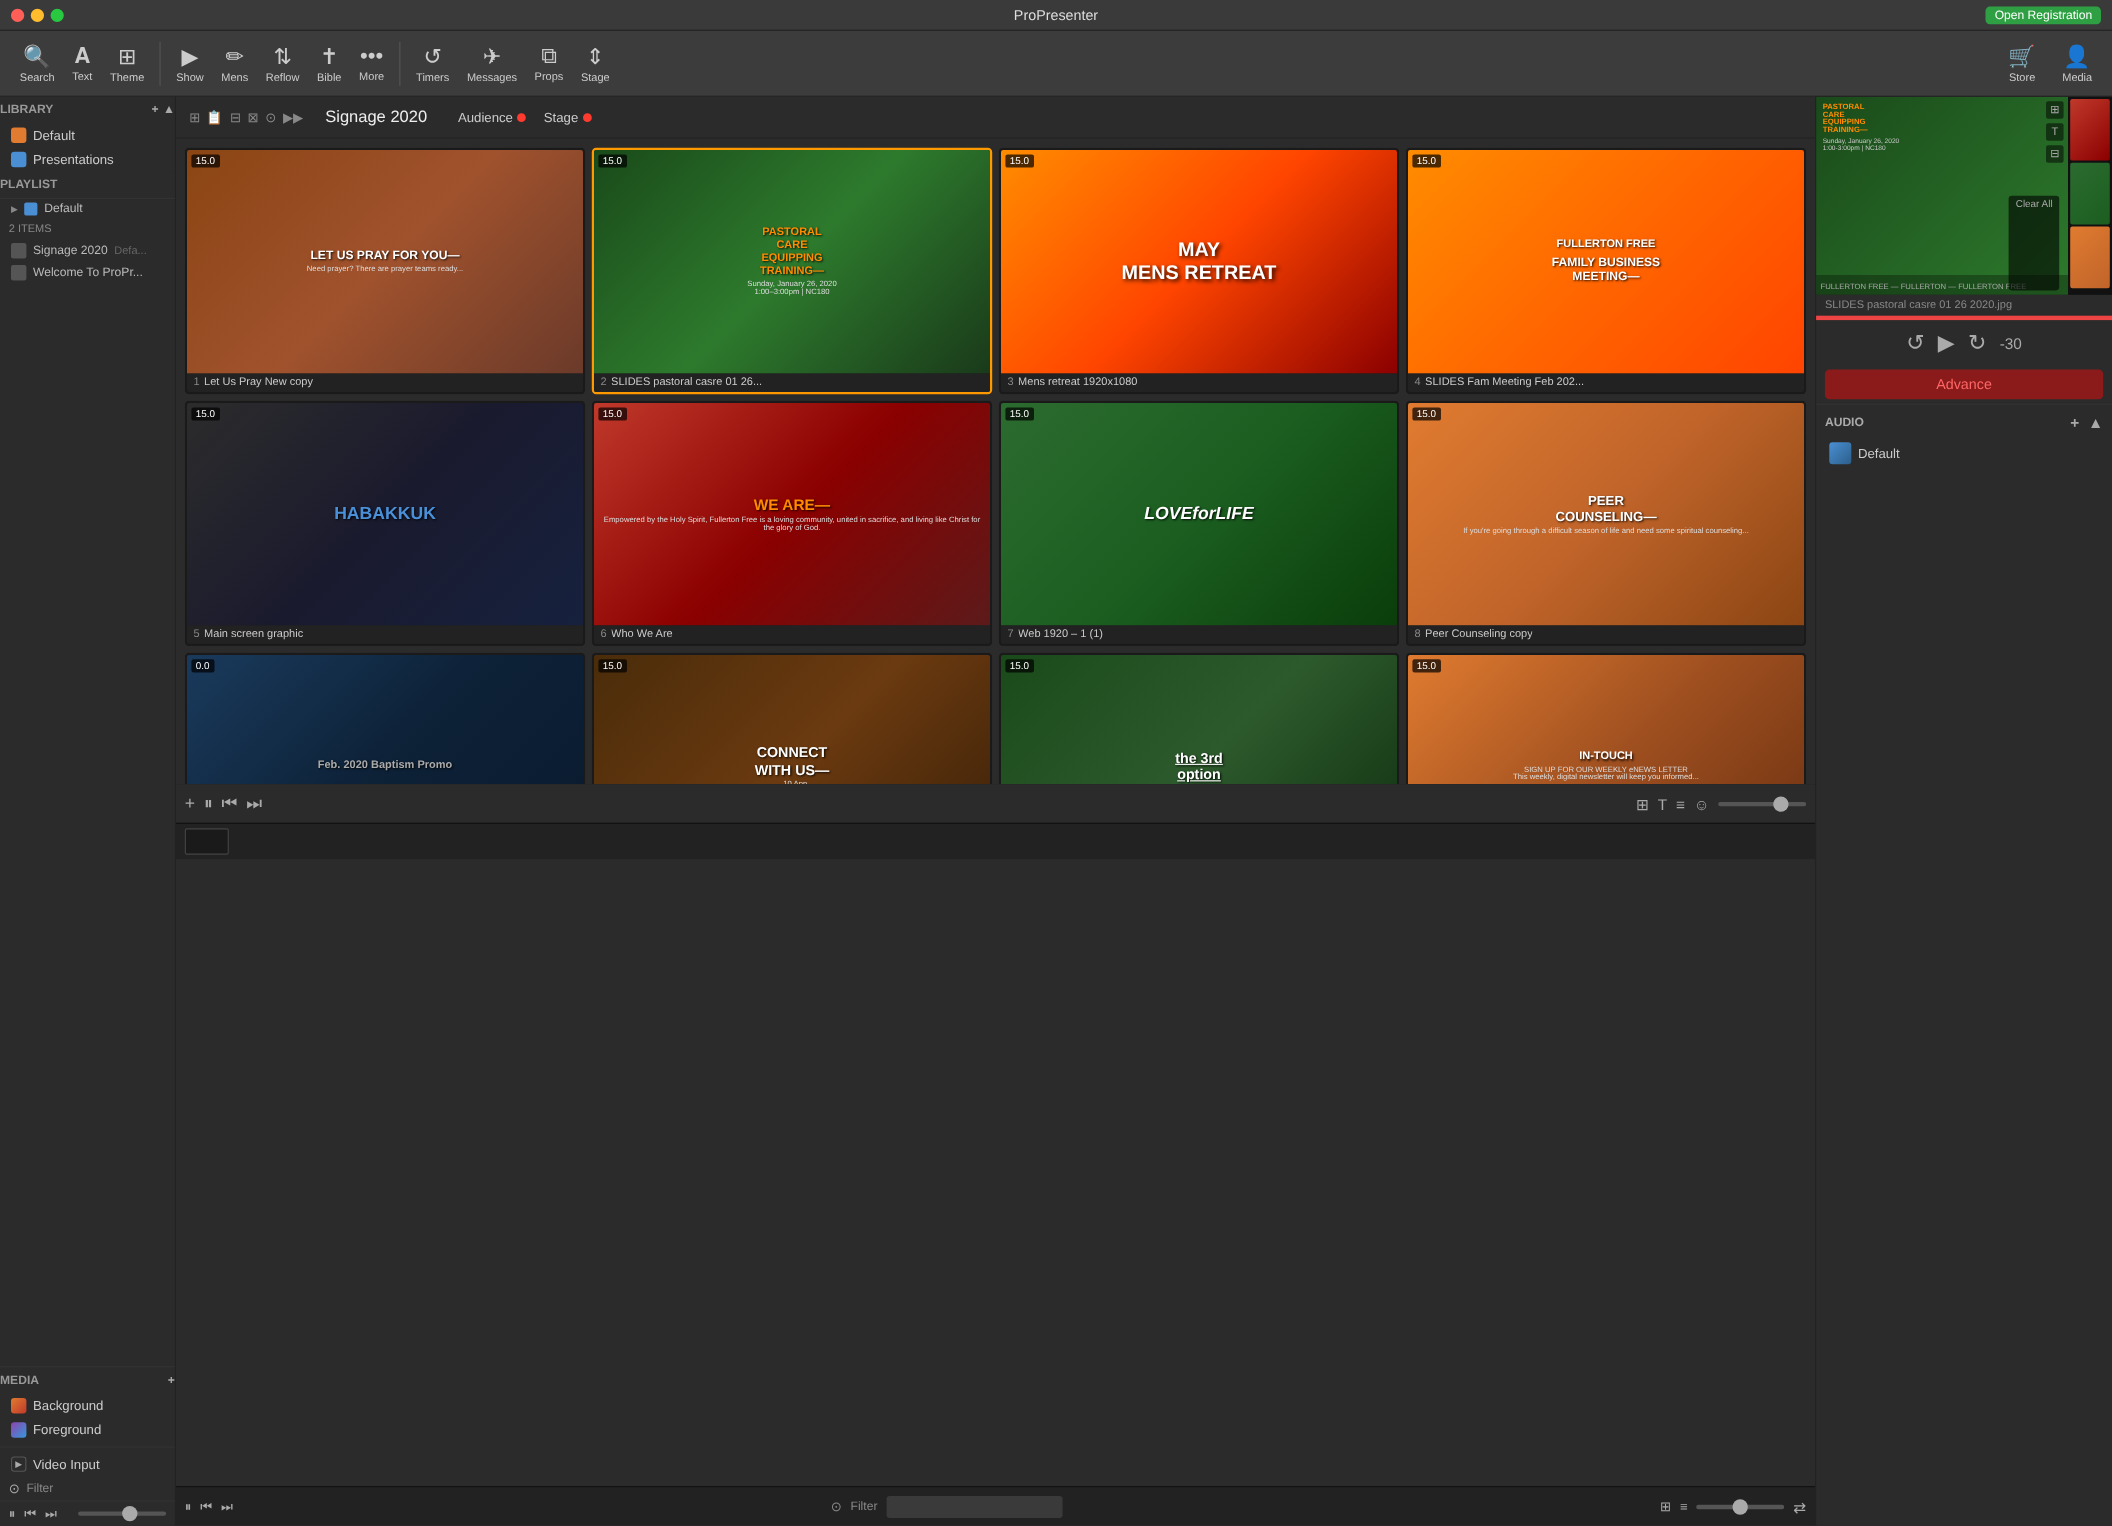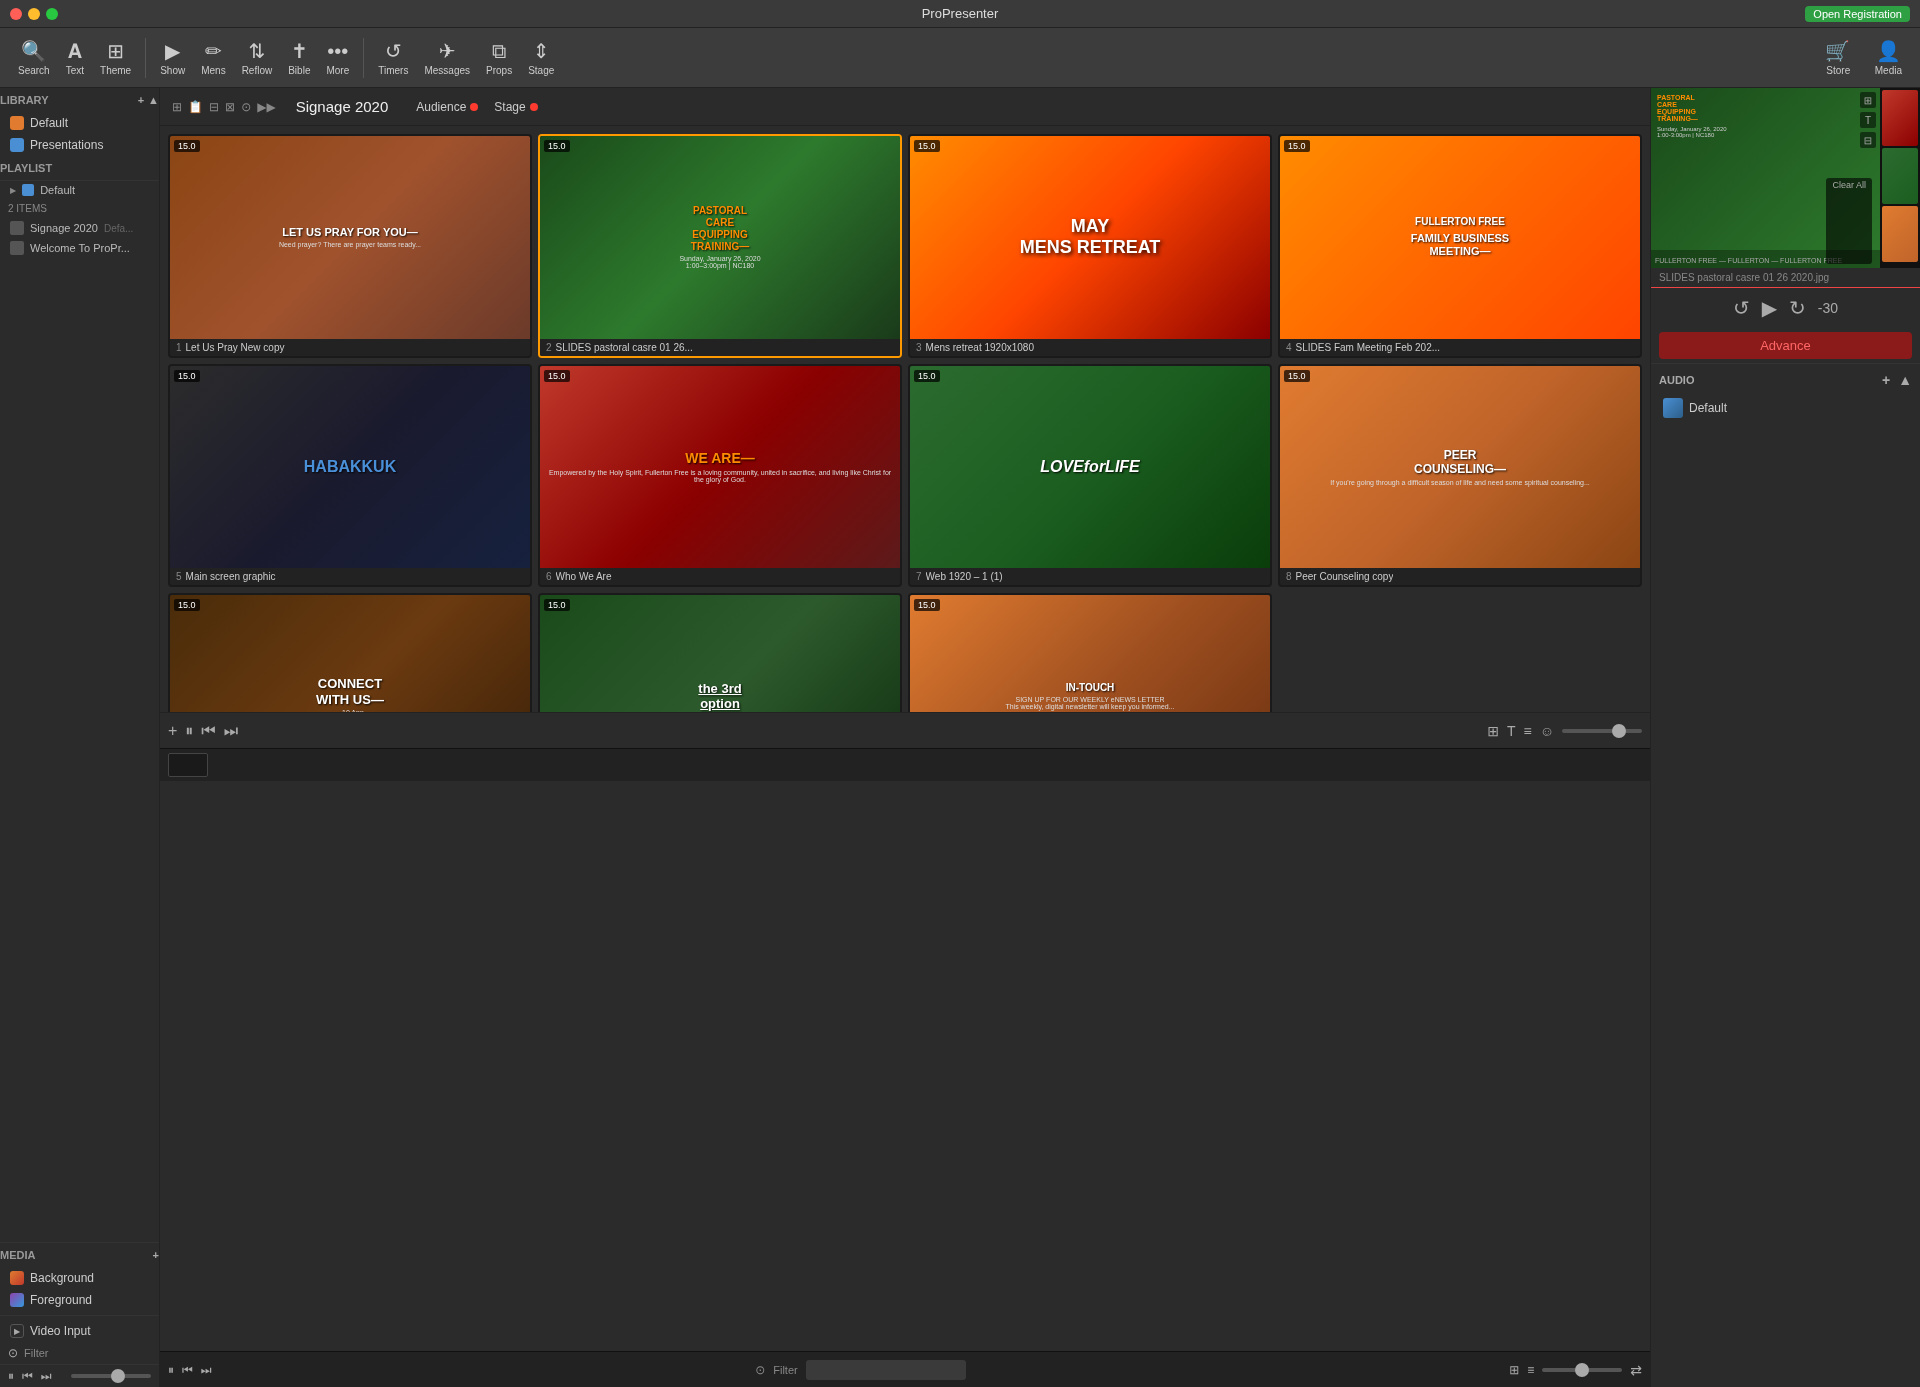--- a/index.html
+++ b/index.html
@@ -167,21 +167,21 @@
       flex-shrink: 0;
     }
     .right-controls {
       background: #333;
       padding: 6px;
       border-bottom: 1px solid #222;
     }
     .screen-select { background: #444; color: #ccc; border: 1px solid #555; padding: 3px 6px; border-radius: 3px; font-size: 11px; width: 120px; }
     .output-icons { display: flex; gap: 6px; padding: 6px 0; align-items: center; }
     .output-icon { color: #aaa; font-size: 16px; cursor: pointer; }
-    .filename-label { font-size: 10px; color: #888; padding: 4px 8px; border-bottom: 1px solid #ef4444; }
+    .filename-label { font-size: 10px; color: #888; padding: 4px 8px; border-bottom: 4px solid #ef4444; }
     .playback-controls { display: flex; justify-content: center; gap: 12px; padding: 8px; align-items: center; }
     .play-btn { color: #aaa; font-size: 20px; cursor: pointer; }
     .advance-btn {
       background: #8b1a1a;
       color: #ff6666;
       border: none;
       padding: 6px 16px;
       border-radius: 4px;
       font-size: 13px;
       cursor: pointer;
@@ -568,20 +568,30 @@
               <div class="overlay-title" style="color:#fff;font-size:12px;">PEER<br>COUNSELING—</div>
               <div class="overlay-sub" style="font-size:7px;">If you're going through a difficult season of life and need some spiritual counseling...</div>
             </div>
           </div>
           <div class="slide-label">
             <span class="slide-num">8</span>
             <span class="slide-name">Peer Counseling copy</span>
           </div>
         </div>
 
+        <div class="slide-item">
+          <div class="slide-thumb thumb-9">
+            <span class="badge-15">0.0</span>
+
+            <div class="slide-overlay">
+              <div class="overlay-title" style="color:#aaa;font-size:10px;">Feb. 2020 Baptism Promo</div>
+            </div>
+          </div>
+
+        </div>
 
         <div class="slide-item">
           <div class="slide-thumb thumb-10">
             <span class="badge-15">15.0</span>
             <div class="slide-overlay">
               <div class="overlay-title" style="color:#fff;font-size:13px;">CONNECT<br>WITH US—</div>
               <div class="overlay-sub">_ 10 App</div>
             </div>
           </div>
 

